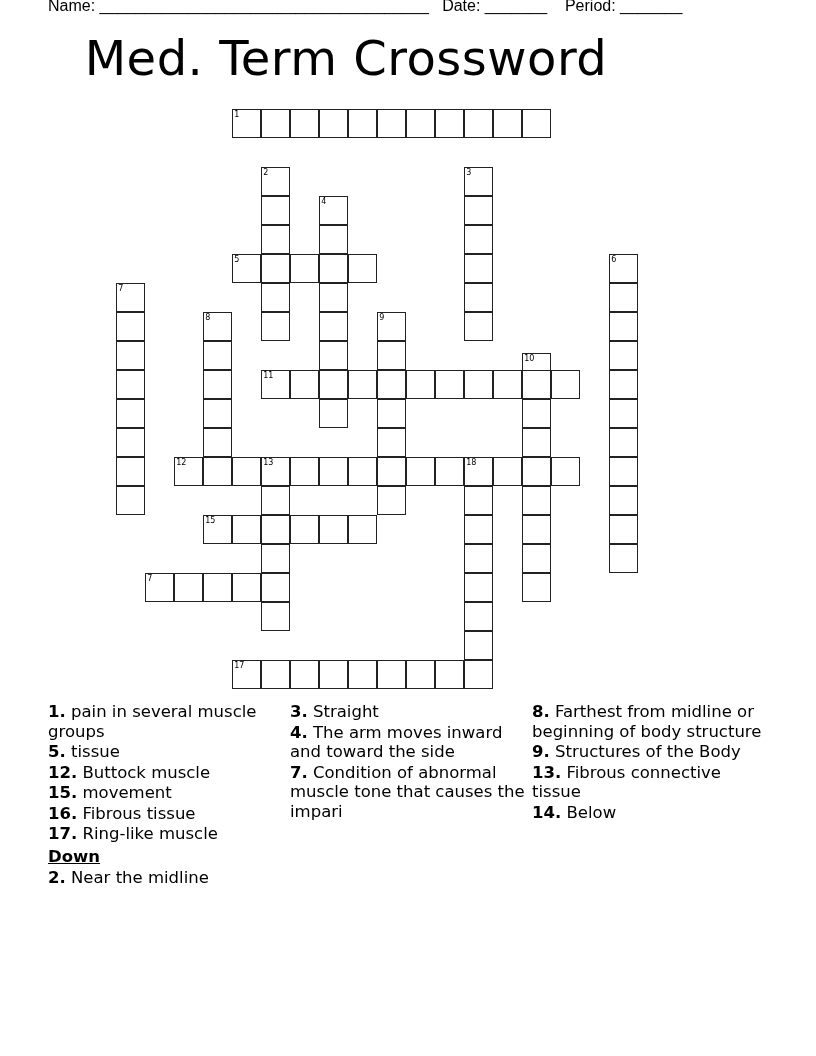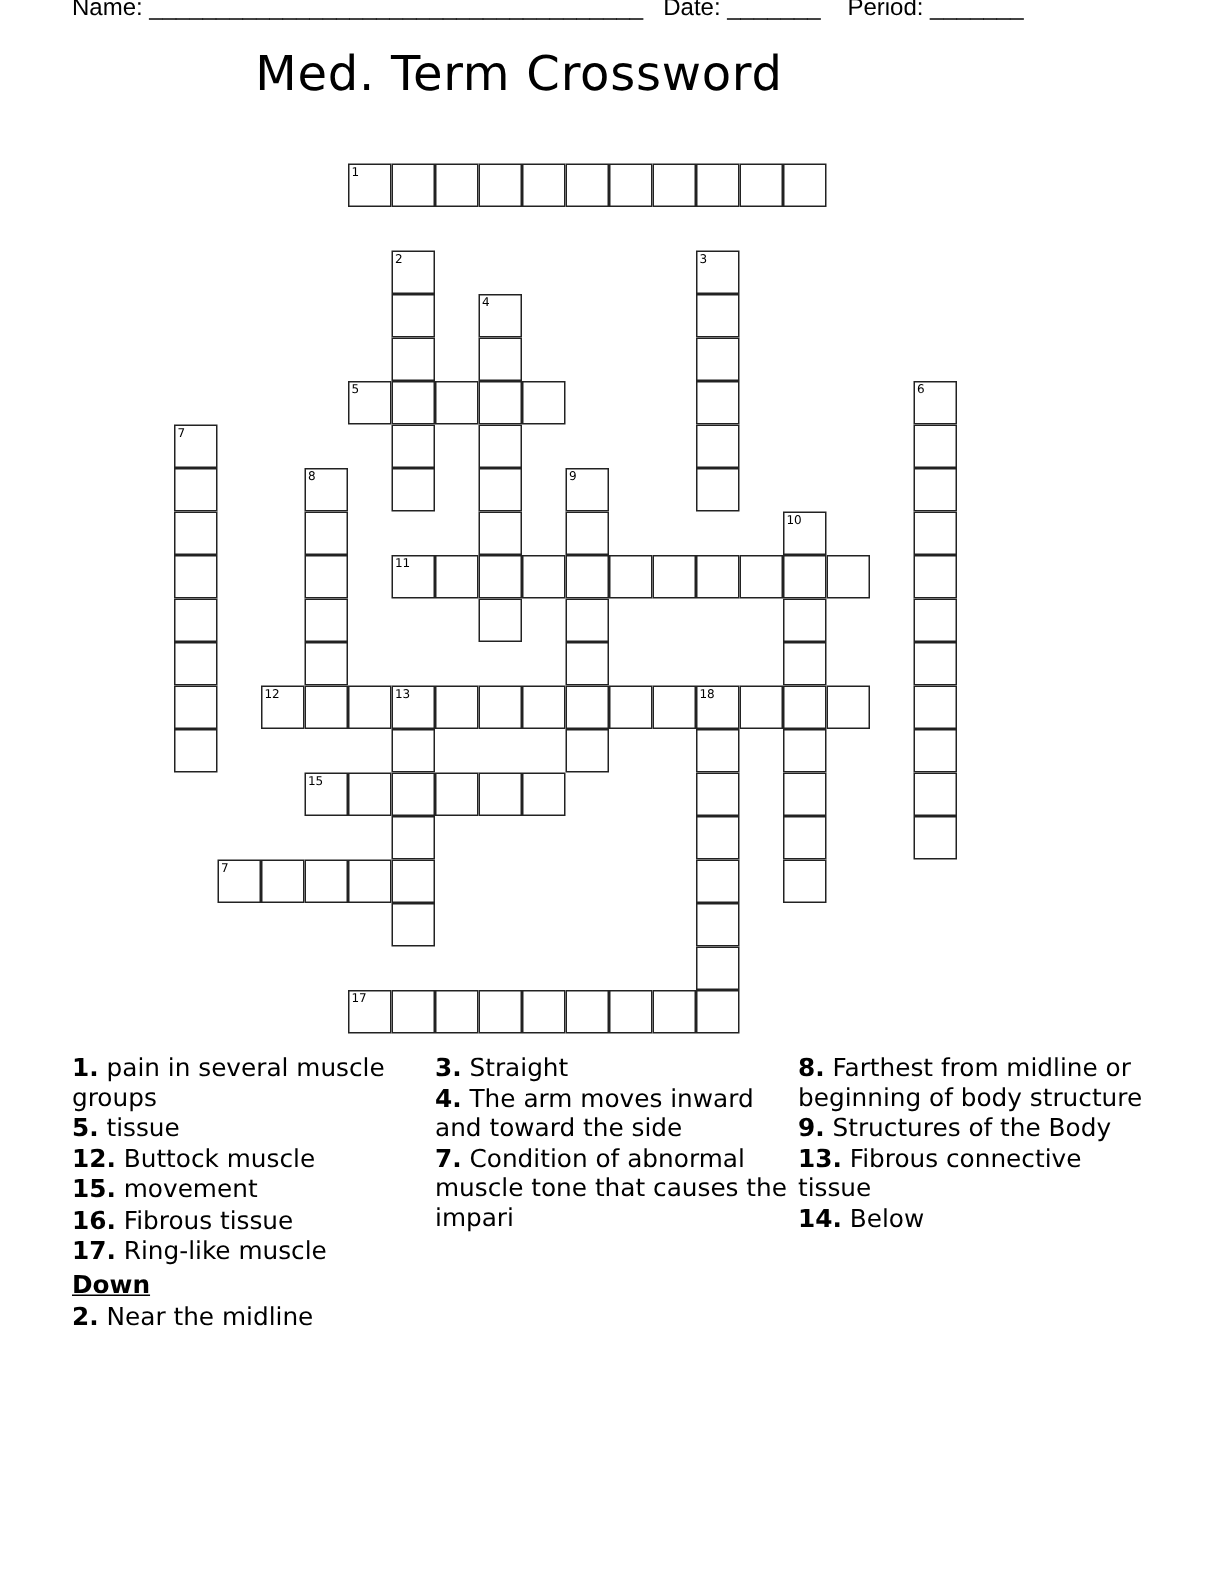--- a/index.html
+++ b/index.html
@@ -1,19 +1,19 @@
 <!DOCTYPE html>
 <html><head>
 <meta charset="utf-8">
 <style>
   html, body { margin: 0; padding: 0; background: #ffffff; }
   body { width: 816px; height: 1056px; position: relative; overflow: hidden; font-family: "DejaVu Sans", sans-serif; color: #000; }
   .header { position: absolute; top: -3px; left: 48px; font-family: "Liberation Sans", sans-serif; font-size: 16px; white-space: pre; }
   .header span { display: inline-block; }
-  .title { position: absolute; top: 30px; left: 0; width: 692px; text-align: center; font-family: "DejaVu Sans", sans-serif; font-size: 32px; letter-spacing: 0.5px; }
+  .title { position: absolute; top: 30px; left: 0; width: 692px; text-align: center; font-family: "DejaVu Sans", sans-serif; font-size: 48px; letter-spacing: 0.5px; }
   .grid { position: absolute; left: 0; top: 0; width: 816px; height: 700px; }
   .cell { position: absolute; width: 29px; height: 29px; box-sizing: border-box; border: 1.5px solid #222; background: #fff; margin-left: -0.75px; margin-top: -0.75px; }
   .cell .num { position: absolute; left: 1px; top: 0px; font-size: 8px; font-family: "DejaVu Sans", sans-serif; line-height: 9px; }
   .clues { position: absolute; top: 702px; font-family: "DejaVu Sans", sans-serif; font-size: 16.5px; line-height: 19.5px; }
   .col1 { left: 48px; width: 232px; }
   .col2 { left: 290px; width: 236px; }
   .col3 { left: 532px; width: 236px; }
   .clue { margin-bottom: 1px; }
   .clue b { font-weight: bold; }
   .heading { font-weight: bold; text-decoration: underline; margin-bottom: 2px; }
@@ -104,21 +104,21 @@
     <div class="cell" style="left: 204px; top: 458px;"></div>
     <div class="cell" style="left: 378px; top: 313px;">
       <span class="num">9</span>
     </div>
     <div class="cell" style="left: 378px; top: 342px;"></div>
     <div class="cell" style="left: 378px; top: 371px;"></div>
     <div class="cell" style="left: 378px; top: 400px;"></div>
     <div class="cell" style="left: 378px; top: 429px;"></div>
     <div class="cell" style="left: 378px; top: 458px;"></div>
     <div class="cell" style="left: 378px; top: 487px;"></div>
-    <div class="cell" style="left: 523px; top: 342px;">
+    <div class="cell" style="left: 523px; top: 354px;">
       <span class="num">10</span>
     </div>
     <div class="cell" style="left: 523px; top: 371px;"></div>
     <div class="cell" style="left: 523px; top: 400px;"></div>
     <div class="cell" style="left: 523px; top: 429px;"></div>
     <div class="cell" style="left: 523px; top: 458px;"></div>
     <div class="cell" style="left: 523px; top: 487px;"></div>
     <div class="cell" style="left: 523px; top: 516px;"></div>
     <div class="cell" style="left: 523px; top: 545px;"></div>
     <div class="cell" style="left: 523px; top: 574px;"></div>

